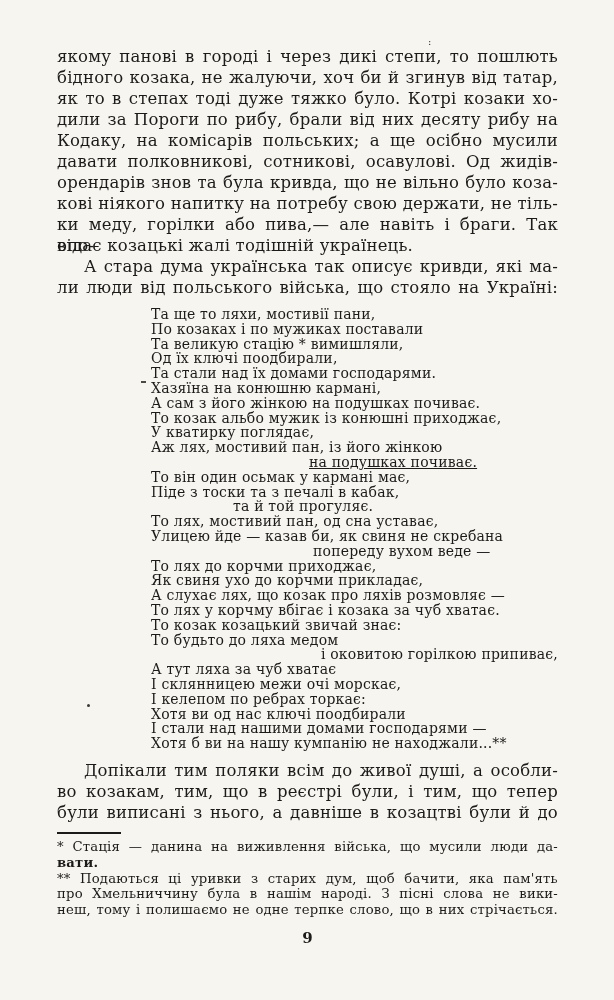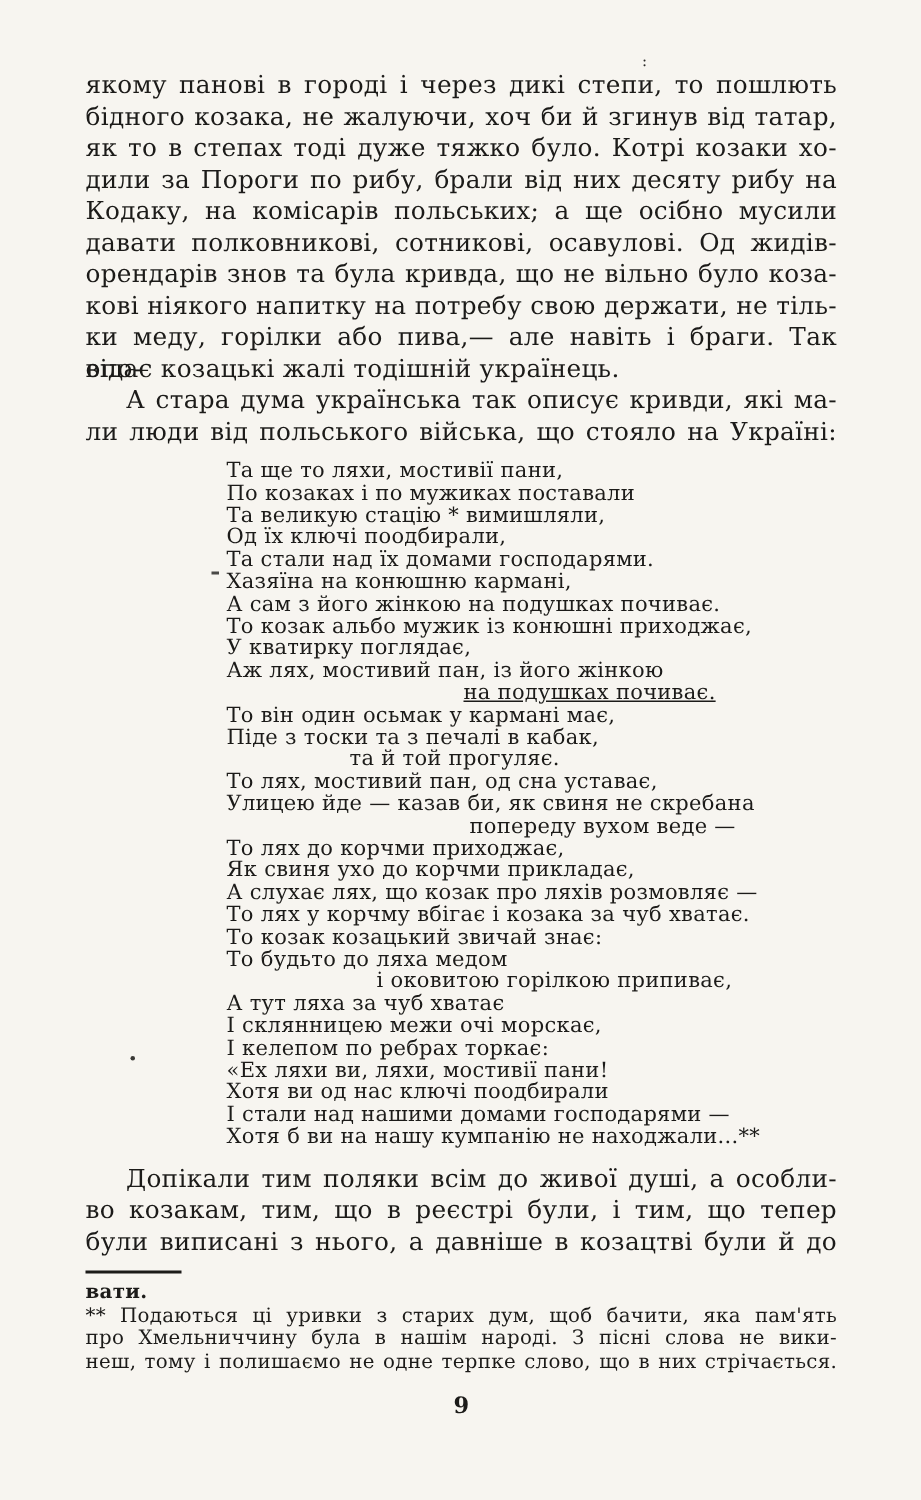--- a/index.html
+++ b/index.html
@@ -106,41 +106,41 @@
       <div class="pline" style="margin-left: 82px;">та й той прогуляє.</div>
       <div class="pline">То лях, мостивий пан, од сна уставає,</div>
       <div class="pline">Улицею йде — казав би, як свиня не скребана</div>
       <div class="pline" style="margin-left: 162px;">попереду вухом веде —</div>
       <div class="pline">То лях до корчми приходжає,</div>
       <div class="pline">Як свиня ухо до корчми прикладає,</div>
       <div class="pline">А слухає лях, що козак про ляхів розмовляє —</div>
       <div class="pline">То лях у корчму вбігає і козака за чуб хватає.</div>
       <div class="pline">То козак козацький звичай знає:</div>
       <div class="pline">То будьто до ляха медом</div>
-      <div class="pline" style="margin-left: 100px;">і оковитою горілкою припиває,</div>
+      <div class="pline" style="margin-left: 100px; text-align: right;">і оковитою горілкою припиває,</div>
       <div class="pline">А тут ляха за чуб хватає</div>
       <div class="pline">І склянницею межи очі морскає,</div>
       <div class="pline">І келепом по ребрах торкає:</div>
-      <div class="pline">«Ех ляхи ви, ляхи, мостивії пани!</div>
       <div class="pline">Хотя ви од нас ключі поодбирали</div>
       <div class="pline">І стали над нашими домами господарями —</div>
       <div class="pline">Хотя б ви на нашу кумпанію не находжали...**</div>
     </div>
 
   <div class="body-text">
 
   <div class="bline" style="text-indent: 27px;">Допікали тим поляки всім до живої душі, а особли-</div>
       <div class="bline">во козакам, тим, що в реєстрі були, і тим, що тепер</div>
       <div class="bline">були виписані з нього, а давніше в козацтві були й до</div>
     </div>
 
   <div class="footnote-rule"></div>
 
   <div class="footnotes">
 
+  <div class="fline">* Стація — данина на виживлення війська, що мусили люди да-</div>
       <div class="fline" style="text-align: left; text-align-last: left; font-weight: bold;">вати.</div>
       <div class="fline">** Подаються ці уривки з старих дум, щоб бачити, яка пам'ять</div>
       <div class="fline">про Хмельниччину була в нашім народі. З пісні слова не вики-</div>
       <div class="fline">неш, тому і полишаємо не одне терпке слово, що в них стрічається.</div>
     </div>
 
   <div class="page-number">9</div>
 
 </div>
 

